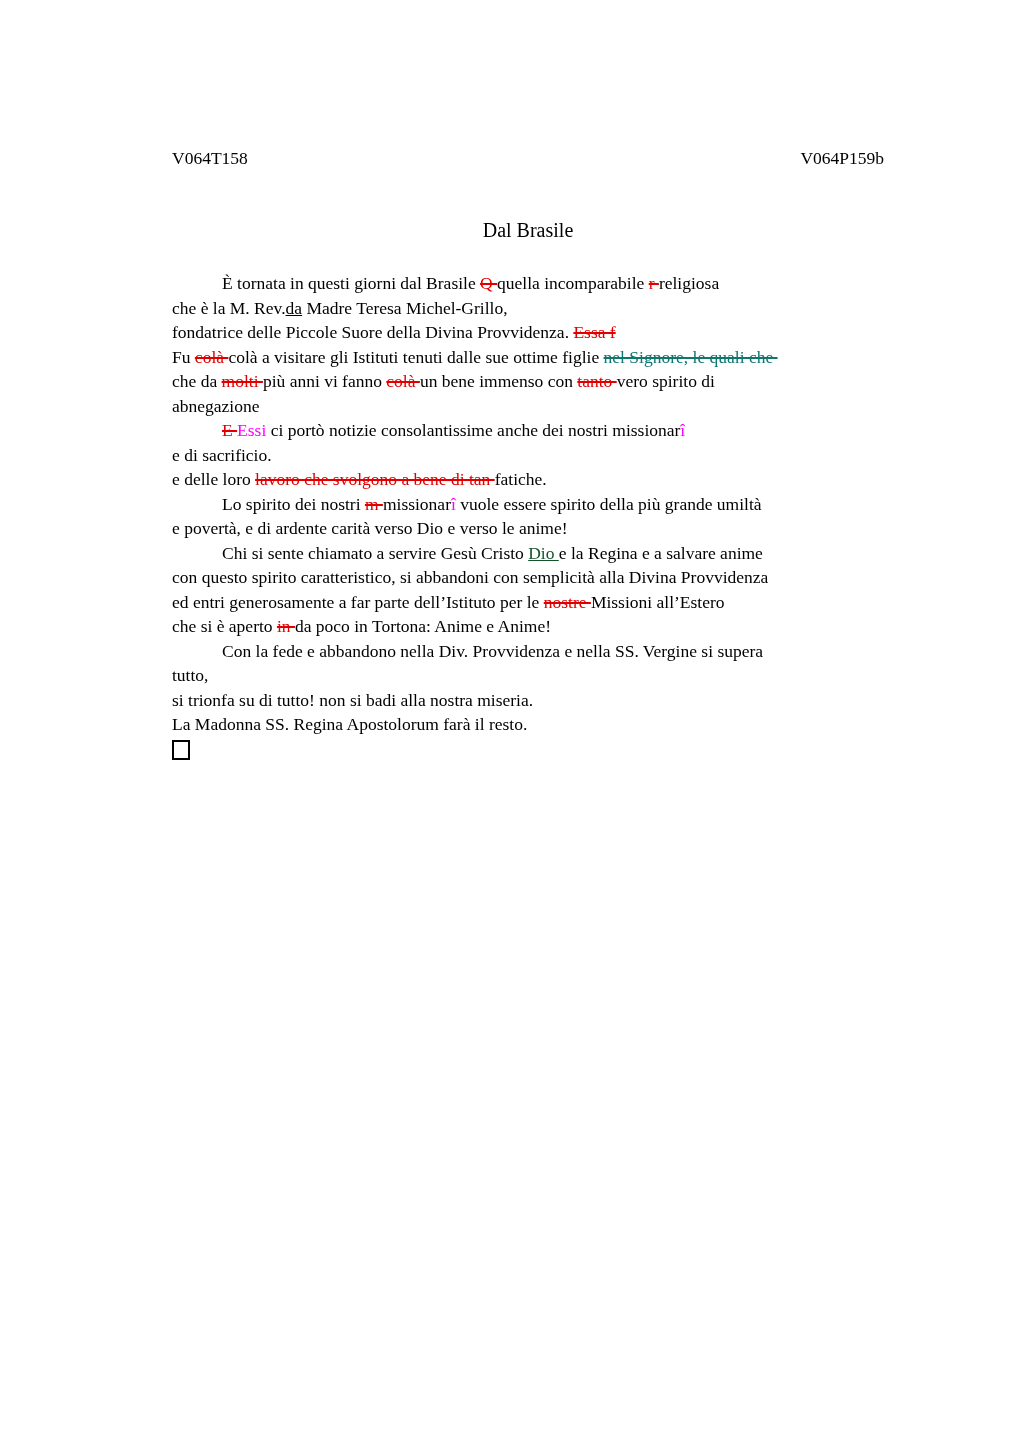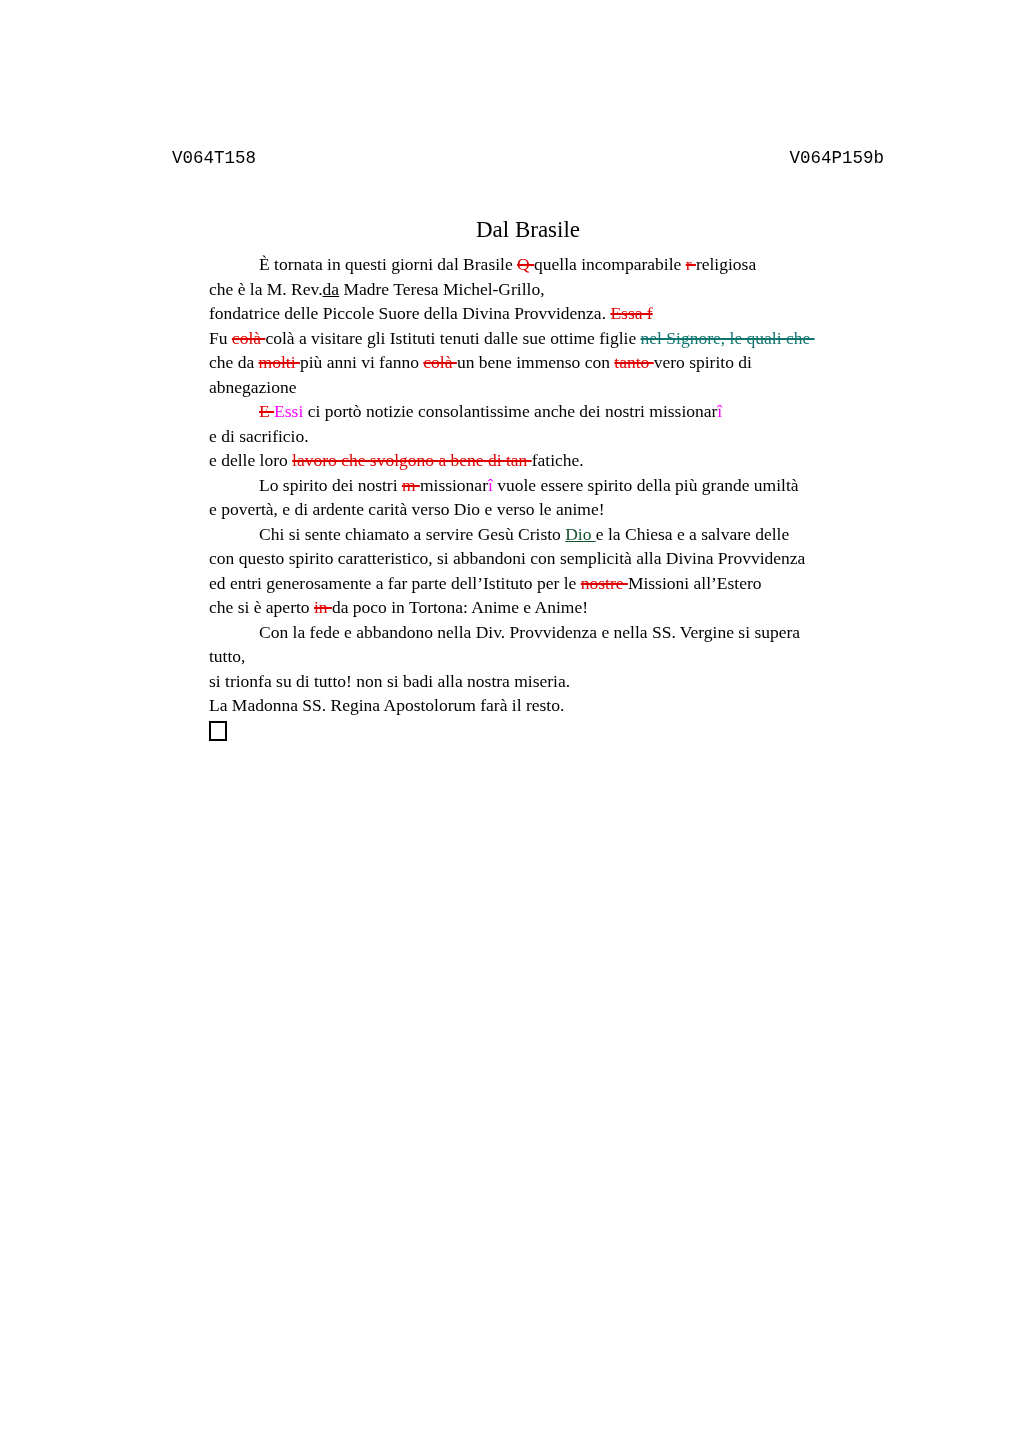--- a/index.html
+++ b/index.html
@@ -21,32 +21,30 @@
     top: 146px;
     width: 712px;
     font-size: 17.5px;
     line-height: 24.5px;
   }
   .header-row {
     display: flex;
     justify-content: space-between;
     margin-bottom: 47px;
     white-space: nowrap;
-    font-family: Liberation Mono, monospace;
   }
   .doc-title {
     text-align: center;
-    margin-bottom: 10px;
+    margin-bottom: 29px;
     font-weight: normal;
-    font-size: 23px;
+    font-size: 20px;
     line-height: 24.5px;
   }
   .line {
     white-space: nowrap;
-    margin-left: 37px;
   }
   .line.indent {
     text-indent: 50px;
   }
   .seg-normal {
     color: #000000;
   }
   .seg-deleted {
     color: #e00000;
     text-decoration: line-through;
@@ -83,21 +81,21 @@
         <div class="line"><span class="seg-normal">che è la M. Rev.</span><span class="seg-underline">da</span><span class="seg-normal"> Madre Teresa Michel-Grillo,</span></div>
         <div class="line"><span class="seg-normal">fondatrice delle Piccole Suore della Divina Provvidenza. </span><span class="seg-deleted" style="color: rgb(224, 0, 0);">Essa f</span></div>
         <div class="line"><span class="seg-normal">Fu </span><span class="seg-deleted" style="color: rgb(224, 0, 0);">colà </span><span class="seg-normal">colà a visitare gli Istituti tenuti dalle sue ottime figlie </span><span class="seg-deleted" style="color: #0f766e;">nel Signore, le quali che&nbsp;</span></div>
         <div class="line"><span class="seg-normal">che da </span><span class="seg-deleted" style="color: rgb(224, 0, 0);">molti </span><span class="seg-normal">più anni vi fanno </span><span class="seg-deleted" style="color: rgb(224, 0, 0);">colà </span><span class="seg-normal">un bene immenso con </span><span class="seg-deleted" style="color: rgb(224, 0, 0);">tanto </span><span class="seg-normal">vero spirito di</span></div>
         <div class="line"><span class="seg-normal">abnegazione</span></div>
         <div class="line indent"><span class="seg-deleted" style="color: rgb(224, 0, 0);">E </span><span class="seg-inserted" style="color: rgb(255, 0, 255);">Essi</span><span class="seg-normal"> ci portò notizie consolantissime anche dei nostri missionar</span><span class="seg-inserted" style="color: rgb(255, 0, 255);">î</span></div>
         <div class="line"><span class="seg-normal">e di sacrificio.</span></div>
         <div class="line"><span class="seg-normal">e delle loro </span><span class="seg-deleted" style="color: rgb(224, 0, 0);">lavoro che svolgono a bene di tan </span><span class="seg-normal">fatiche.</span></div>
         <div class="line indent"><span class="seg-normal">Lo spirito dei nostri </span><span class="seg-deleted" style="color: rgb(224, 0, 0);">m </span><span class="seg-normal">missionar</span><span class="seg-inserted" style="color: rgb(255, 0, 255);">î</span><span class="seg-normal"> vuole essere spirito della più grande umiltà</span></div>
         <div class="line"><span class="seg-normal">e povertà, e di ardente carità verso Dio e verso le anime!</span></div>
-        <div class="line indent"><span class="seg-normal">Chi si sente chiamato a servire Gesù Cristo </span><span class="seg-deleted" style="color: #14532d; text-decoration: underline;">Dio </span><span class="seg-normal">e la Chiesa e a salvare delle</span></div>
+        <div class="line indent"><span class="seg-normal">Chi si sente chiamato a servire Gesù Cristo </span><span class="seg-deleted" style="color: #14532d; text-decoration: underline;">Dio </span><span class="seg-normal">e la Regina e a salvare anime</span></div>
         <div class="line"><span class="seg-normal">con questo spirito caratteristico, si abbandoni con semplicità alla Divina Provvidenza</span></div>
         <div class="line"><span class="seg-normal">ed entri generosamente a far parte dell’Istituto per le </span><span class="seg-deleted" style="color: rgb(224, 0, 0);">nostre </span><span class="seg-normal">Missioni all’Estero</span></div>
         <div class="line"><span class="seg-normal">che si è aperto </span><span class="seg-deleted" style="color: rgb(224, 0, 0);">in </span><span class="seg-normal">da poco in Tortona: Anime e Anime!</span></div>
         <div class="line indent"><span class="seg-normal">Con la fede e abbandono nella Div. Provvidenza e nella SS. Vergine si supera</span></div>
         <div class="line"><span class="seg-normal">tutto,</span></div>
         <div class="line"><span class="seg-normal">si trionfa su di tutto! non si badi alla nostra miseria.</span></div>
         <div class="line"><span class="seg-normal">La Madonna SS. Regina Apostolorum farà il resto.</span></div>
         <div class="line"><span class="box-glyph"></span></div>
       </div>
   </div>

